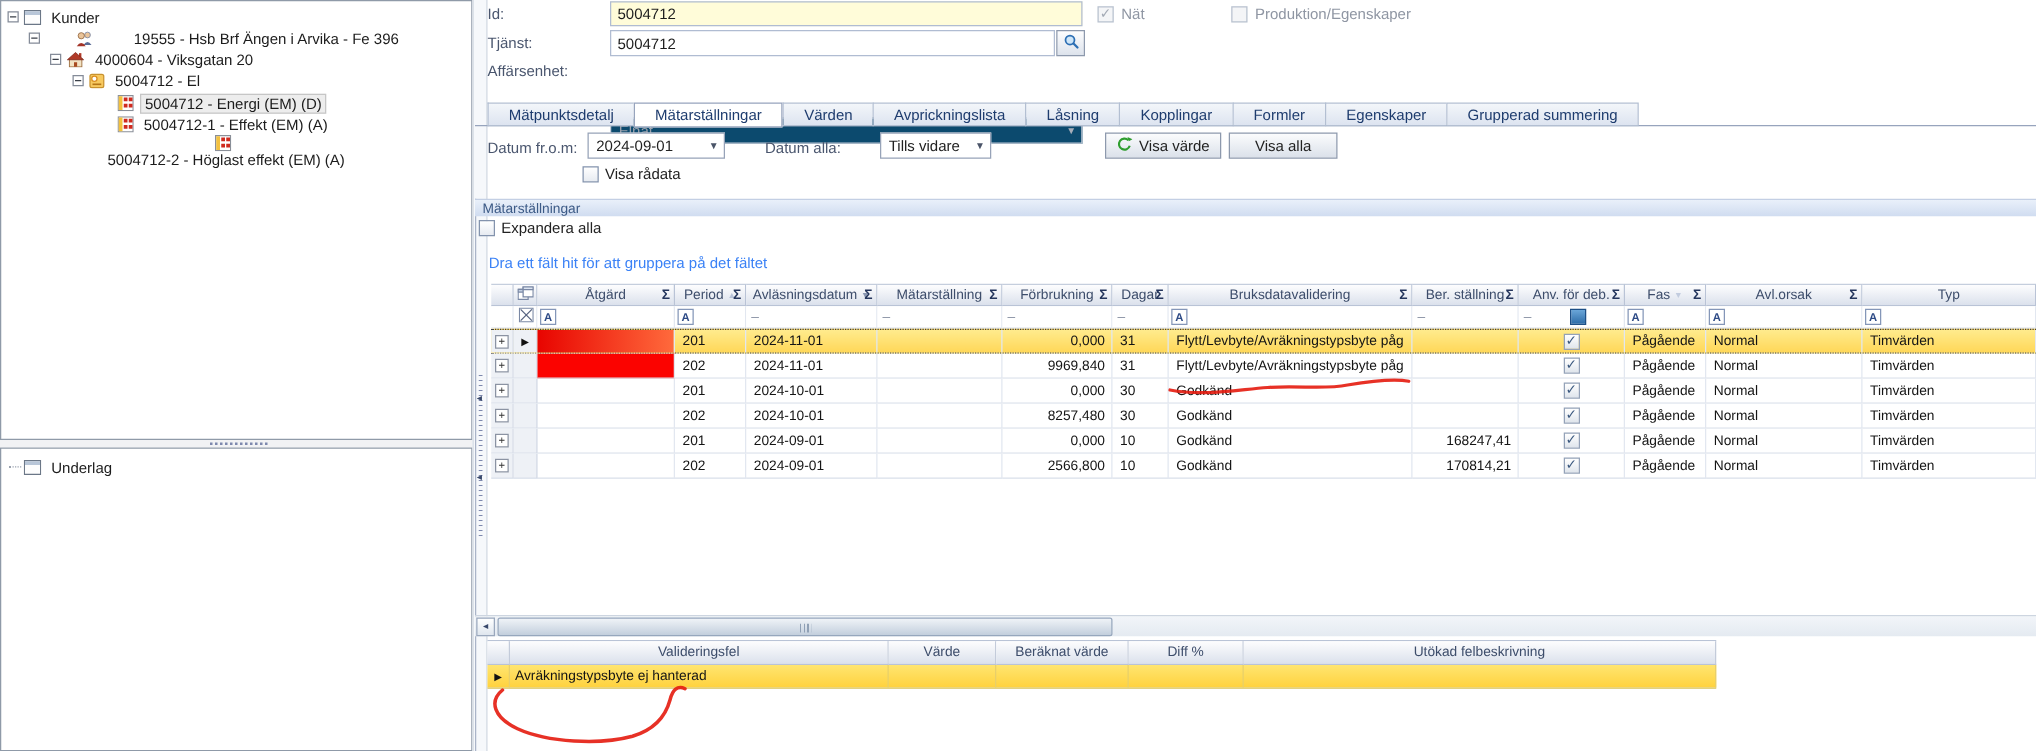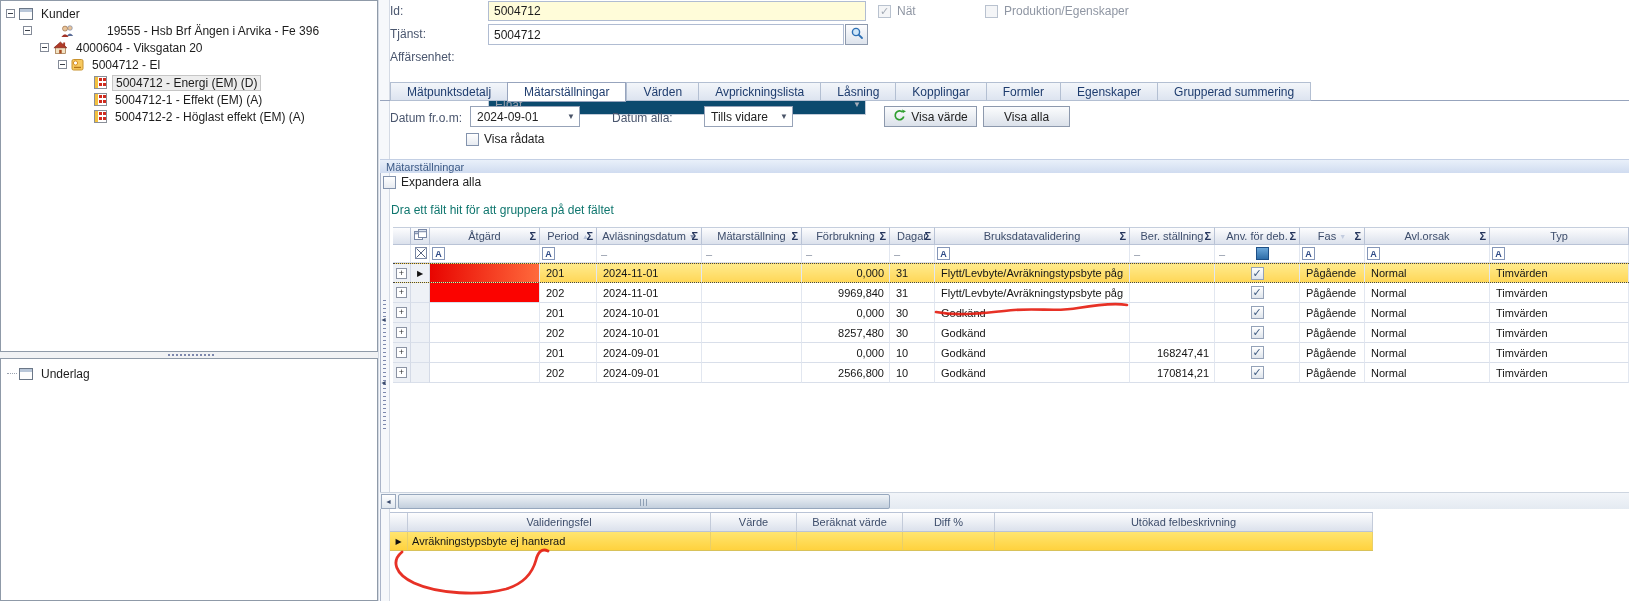--- a/index.html
+++ b/index.html
@@ -46,21 +46,21 @@
   .tab { height:19px; line-height:18px; padding:0 16px; font-size:12px; color:#1e3c6e; background:linear-gradient(#f3f6fa,#dde4f0); border:1px solid #b3bfd2; border-right:none; cursor:pointer; }
   .tab:last-child { border-right:1px solid #b3bfd2; }
   .tab.active { background:#fff; height:20px; border:1px solid #97a4bd; position:relative; z-index:2; font-weight:normal; }
 
   
   .btn { position:absolute; height:21px; border:1px solid #8d99ad; background:linear-gradient(#fbfcfd,#dbe1ea); font-size:12px; color:#222; display:flex; align-items:center; justify-content:center; gap:5px; cursor:pointer; }
 
   
   .groupbox-border { position:absolute; left:380px; top:159px; width:1px; height:442px; background:#aab4c8; }
   .groupbar { position:absolute; left:380px; top:159px; width:1249px; height:14px; background:linear-gradient(#e9f0fa,#d0dcf0); border-top:1px solid #c3cfe4; font-size:11px; color:#3c5a86; line-height:14px; padding-left:6px; }
-  .grouphint { position:absolute; left:391px; top:203px; font-size:12px; color:#0f766e; }
+  .grouphint { position:absolute; left:391px; top:203px; font-size:12px; color:#3b82f6; }
 
   
   .gridrow { position:absolute; left:393px; width:1236px; display:flex; }
   .gc { border-right:1px solid #e2e7f0; overflow:hidden; white-space:nowrap; font-size:11px; display:flex; align-items:center; }
   .gc0{width:18px;} .gc1{width:19px;} .gc2{width:110px;} .gc3{width:57px;} .gc4{width:105px;}
   .gc5{width:100px;} .gc6{width:88px;} .gc7{width:45px;} .gc8{width:195px;} .gc9{width:85px;}
   .gc10{width:85px;} .gc11{width:65px;} .gc12{width:125px;} .gc13{width:139px;}
 
   .ghead { top:227px; height:18px; }
   .ghead .gc { background:linear-gradient(#fdfdfe,#dbe1ec); border-right:1px solid #b9c3d6; border-top:1px solid #c5cedd; border-bottom:1px solid #b9c3d6; color:#3d4d6b; position:relative; justify-content:center; }
@@ -177,21 +177,21 @@
             <rect x="0.5" y="0.5" width="12" height="12" fill="#fff" stroke="#8a8f98"></rect>
             <rect x="1" y="1" width="3" height="11" fill="#f3c13f"></rect>
             <rect x="5" y="2" width="3" height="3" fill="#cf2a1e"></rect>
             <rect x="9" y="2" width="3" height="3" fill="#cf2a1e"></rect>
             <rect x="5" y="7" width="3" height="3" fill="#cf2a1e"></rect>
             <rect x="9" y="7" width="3" height="3" fill="#cf2a1e"></rect>
           </svg>
       </span>
       <span class="tlabel">5004712-1 - Effekt (EM) (A)</span>
     </div>
-    <div class="titem" style="left:93px; top:107px;">
+    <div class="titem" style="left:82px; top:107px;flex-direction:column;">
       <span class="ticon">
         <svg width="13" height="13">
             <rect x="0.5" y="0.5" width="12" height="12" fill="#fff" stroke="#8a8f98"></rect>
             <rect x="1" y="1" width="3" height="11" fill="#f3c13f"></rect>
             <rect x="5" y="2" width="3" height="3" fill="#cf2a1e"></rect>
             <rect x="9" y="2" width="3" height="3" fill="#cf2a1e"></rect>
             <rect x="5" y="7" width="3" height="3" fill="#cf2a1e"></rect>
             <rect x="9" y="7" width="3" height="3" fill="#cf2a1e"></rect>
           </svg>
       </span>

